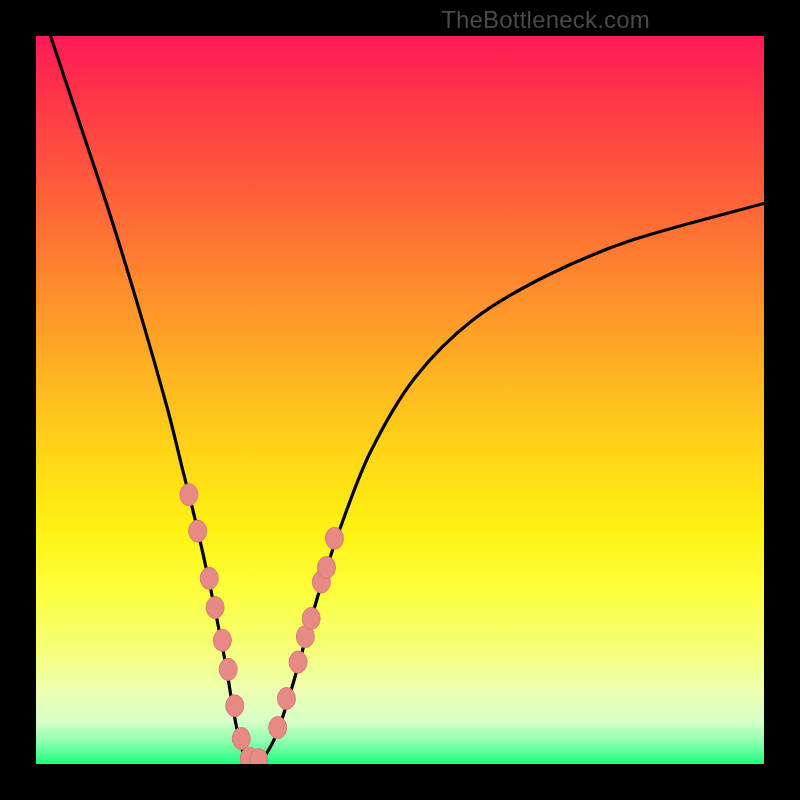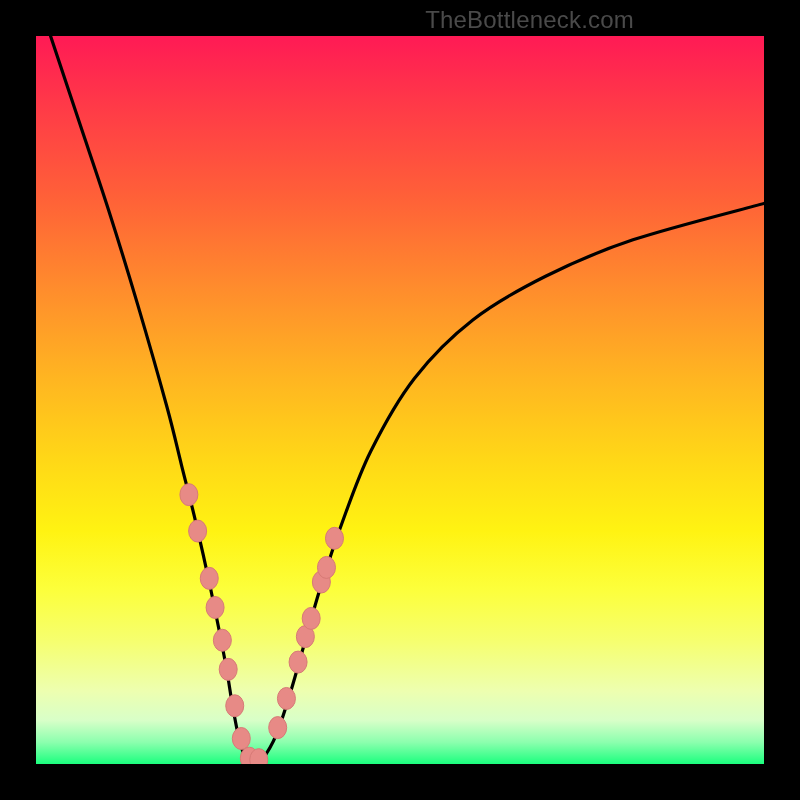--- a/index.html
+++ b/index.html
@@ -11,20 +11,21 @@
     overflow: hidden;
     font-family: Arial, Helvetica, sans-serif;
   }
   .frame {
     position: absolute;
     top: 0;
     left: 0;
     width: 652px;
     height: 800px;
     background: #000;
+    padding-left: 16px;
   }
   .plot-area {
     position: absolute;
     top: 36px;
     left: 36px;
     width: 728px;
     height: 728px;
     overflow: hidden;
   }
   .gradient-bg {

